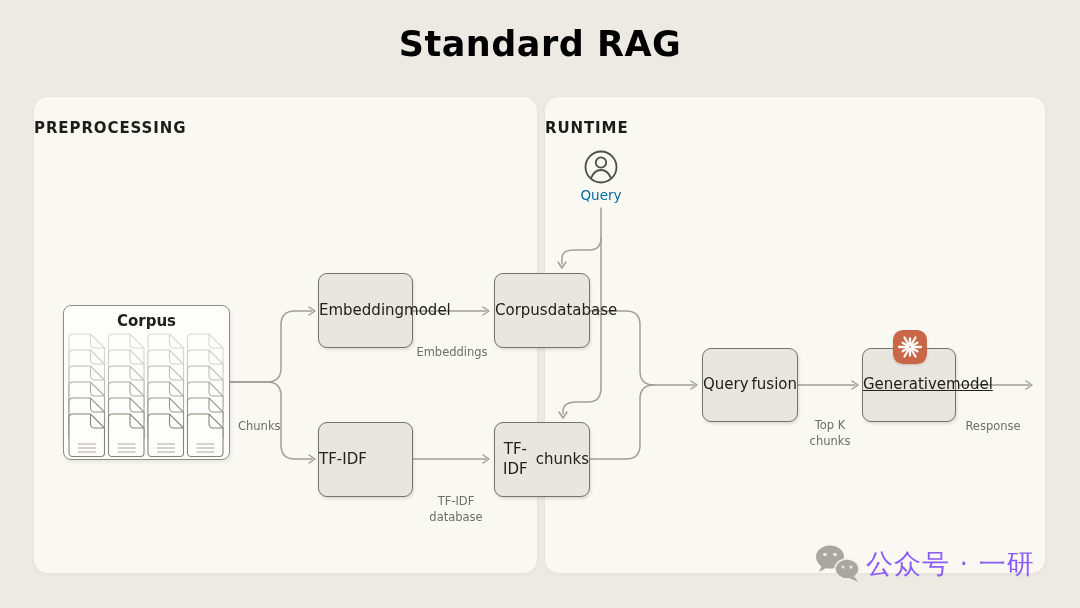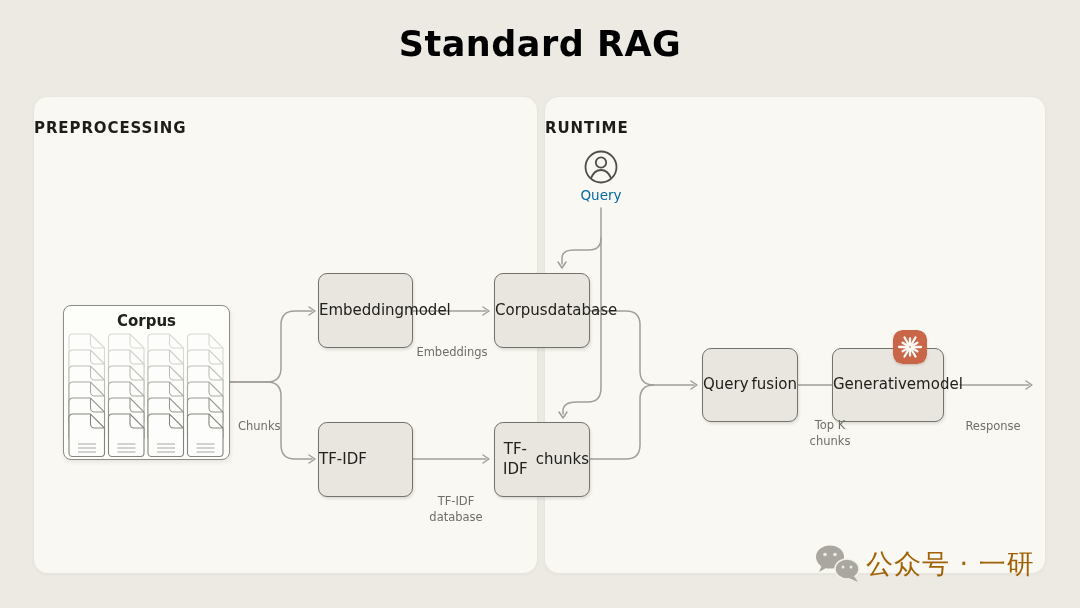--- a/index.html
+++ b/index.html
@@ -52,21 +52,21 @@
     left:561px;top:187px;width:80px;text-align:center;
     font-size:13.5px;color:#0369a1;
   }
   .badge{
     left:893px;top:330px;
     border-radius:9px;
     box-shadow:0 1px 2px rgba(120,60,30,.25);
   }
   .watermark-text{
     left:866px;top:546px;
-    font-size:27px;color:#a16207;letter-spacing:1px;white-space:nowrap;
+    font-size:27px;color:#8b5cf6;letter-spacing:1px;white-space:nowrap;
   }
 </style>
 </head>
 <body style="--background: #ECEAE3; --panel: #F9F8F2; --box_fill: #E8E6DF; --box_border: #73726C; --line: #A19F97; --accent_orange: #C96647;">
 
 <div class="abs title">Standard RAG</div>
 
 <div class="abs panel" style="left:34px;top:97px;width:503px;height:476px;"></div>
 <div class="abs panel" style="left:545px;top:97px;width:500px;height:476px;"></div>
 <div class="abs panel-header" style="left:34px;top:119px;width:503px;">PREPROCESSING</div>
@@ -173,21 +173,21 @@
   <span class="ln">TF-IDF</span>
 </div>
 <div class="abs node" style="left:494px;top:422px;width:96px;height:75px;">
   <span class="ln">TF-IDF</span>
   <span class="ln">chunks</span>
 </div>
 <div class="abs node" style="left:702px;top:348px;width:96px;height:74px;">
   <span class="ln">Query</span>
   <span class="ln">fusion</span>
 </div>
-<div class="abs node" style="left:832px;top:348px;width:112px;height:74px;">
+<div class="abs node" style="left:862px;top:348px;width:94px;height:74px;text-decoration:underline;">
   <span class="ln">Generative</span>
   <span class="ln">model</span>
 </div>
 
 <svg class="abs badge" style="left:893px;top:330px;" width="34" height="34" viewBox="0 0 34 34">
   <rect x="0" y="0" width="34" height="34" rx="9.5" fill="#C96647"></rect>
   <g stroke="#FCF9F4" stroke-width="2.3" stroke-linecap="round">
     <line x1="19" y1="17" x2="28" y2="17"></line>
     <line x1="18.7" y1="18" x2="24.4" y2="21.3"></line>
     <line x1="18" y1="18.7" x2="22.5" y2="26.5"></line>

